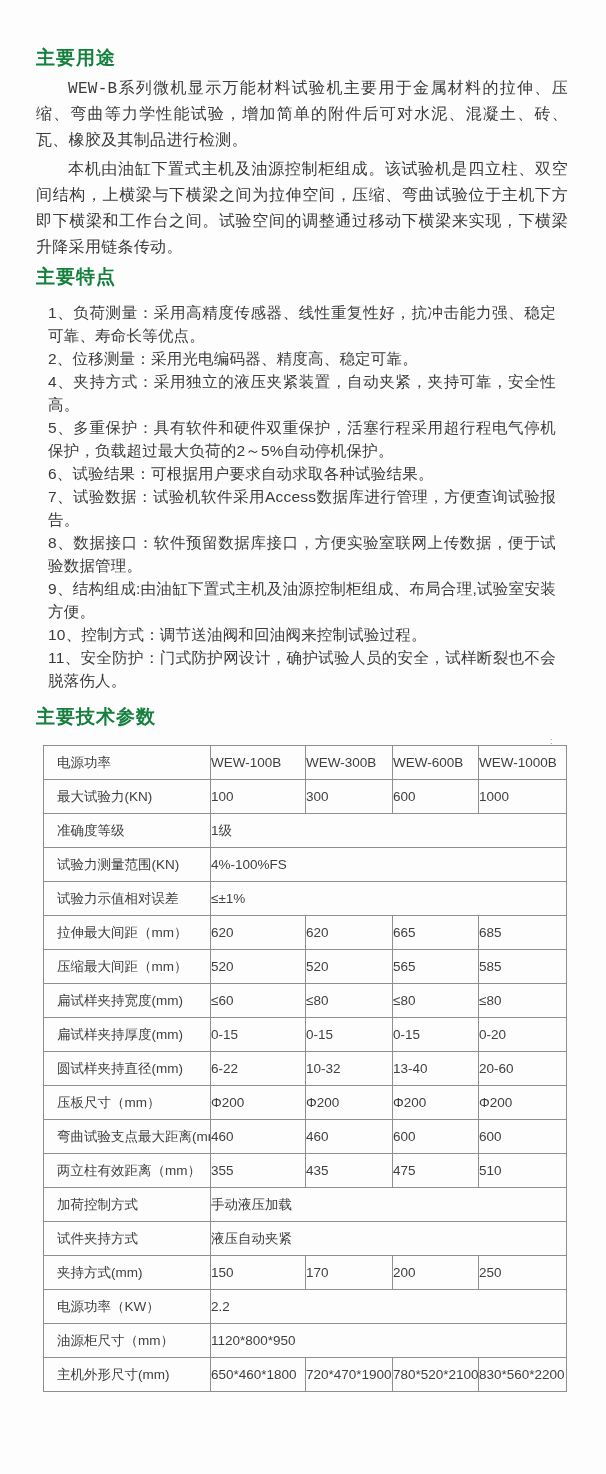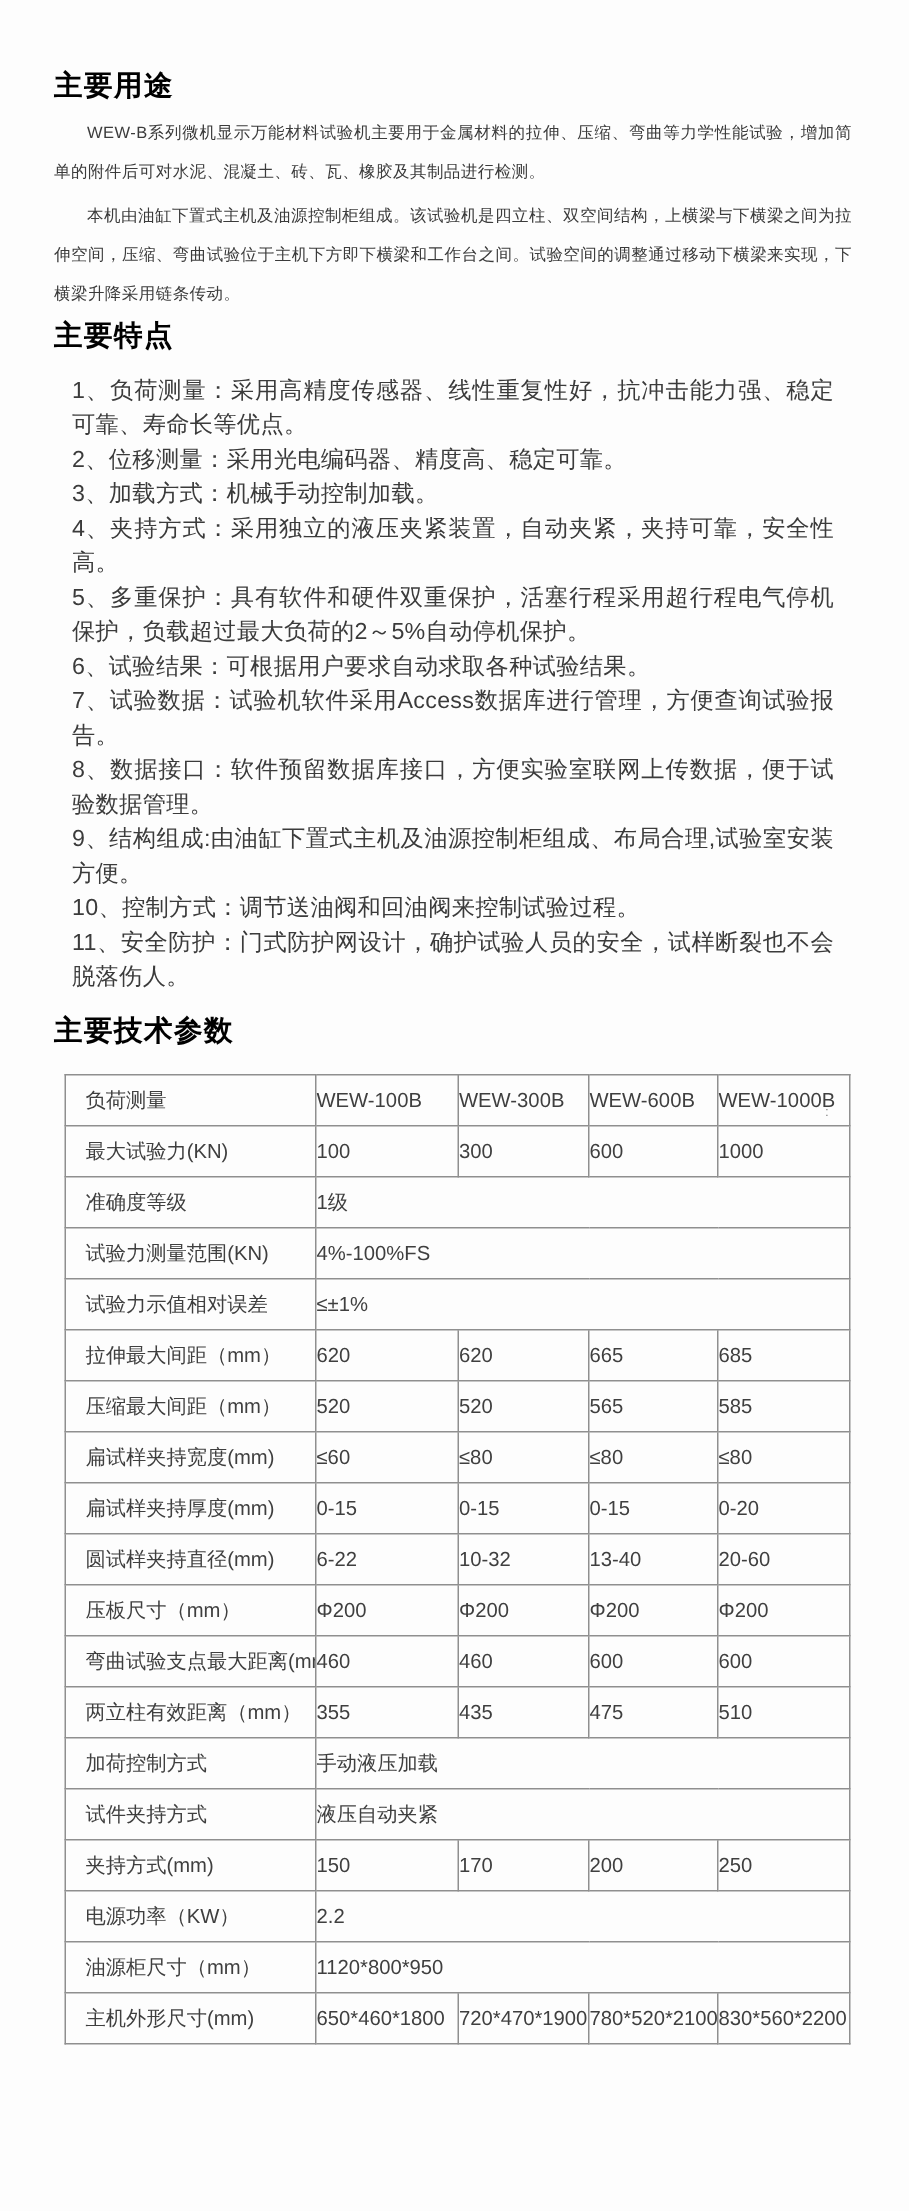--- a/index.html
+++ b/index.html
@@ -7,34 +7,35 @@
     position:relative;
     width:606px;height:1474px;
     box-sizing:border-box;
     background:#fdfdfd;
     font-family:"Liberation Sans","DejaVu Sans",sans-serif;
     color:#3b3b3b;
     padding:45px 38px 0 36px;
     overflow:hidden;
   }
   .red-heading{
-    color:#000000;
+    color:#15803d;
     font-size:19px;
     font-weight:bold;
     line-height:25px;
     margin:0 0 6px 0;
     letter-spacing:1px;
   }
   .para{
-    font-size:11px;
+    font-size:16px;
     line-height:26px;
     margin:0 0 2px 0;
     text-indent:2em;
     text-align:justify;
     letter-spacing:0.3px;
+    font-family:Liberation Mono, monospace;
   }
   .sec{margin:0;}
   .sec + .sec{margin-top:3px;}
   .features-list{margin:12px;padding:0;list-style:none;}
   .features-list li{
     font-size:15.5px;
     line-height:23px;
     margin:0;
     text-align:justify;
     letter-spacing:0.2px;
@@ -83,21 +84,20 @@
 
   <div class="sec">
     <p class="para">本机由油缸下置式主机及油源控制柜组成。该试验机是四立柱、双空间结构，上横梁与下横梁之间为拉伸空间，压缩、弯曲试验位于主机下方即下横梁和工作台之间。试验空间的调整通过移动下横梁来实现，下横梁升降采用链条传动。</p>
   </div>
 
   <div class="sec">
     <h2 class="red-heading">主要特点</h2>
     <ul class="features-list">
         <li>1、负荷测量：采用高精度传感器、线性重复性好，抗冲击能力强、稳定可靠、寿命长等优点。</li>
         <li>2、位移测量：采用光电编码器、精度高、稳定可靠。</li>
-        <li>3、加载方式：机械手动控制加载。</li>
         <li>4、夹持方式：采用独立的液压夹紧装置，自动夹紧，夹持可靠，安全性高。</li>
         <li>5、多重保护：具有软件和硬件双重保护，活塞行程采用超行程电气停机保护，负载超过最大负荷的2～5%自动停机保护。</li>
         <li>6、试验结果：可根据用户要求自动求取各种试验结果。</li>
         <li>7、试验数据：试验机软件采用Access数据库进行管理，方便查询试验报告。</li>
         <li>8、数据接口：软件预留数据库接口，方便实验室联网上传数据，便于试验数据管理。</li>
         <li>9、结构组成:由油缸下置式主机及油源控制柜组成、布局合理,试验室安装方便。</li>
         <li>10、控制方式：调节送油阀和回油阀来控制试验过程。</li>
         <li>11、安全防护：门式防护网设计，确护试验人员的安全，试样断裂也不会脱落伤人。</li>
       </ul>
   </div>
@@ -107,21 +107,21 @@
     <table class="spec-table">
       <colgroup>
         <col class="col-label">
           <col class="col-a">
           <col class="col-b">
           <col class="col-c">
           <col class="col-d">
       </colgroup>
       <tbody>
           <tr>
-            <td class="lbl">负荷测量</td>
+            <td class="lbl">电源功率</td>
             <td class="val">WEW-100B</td>
             <td class="val">WEW-300B</td>
             <td class="val">WEW-600B</td>
             <td class="val">WEW-1000B</td>
           </tr>
           <tr>
             <td class="lbl">最大试验力(KN)</td>
             <td class="val">100</td>
             <td class="val">300</td>
             <td class="val">600</td>

